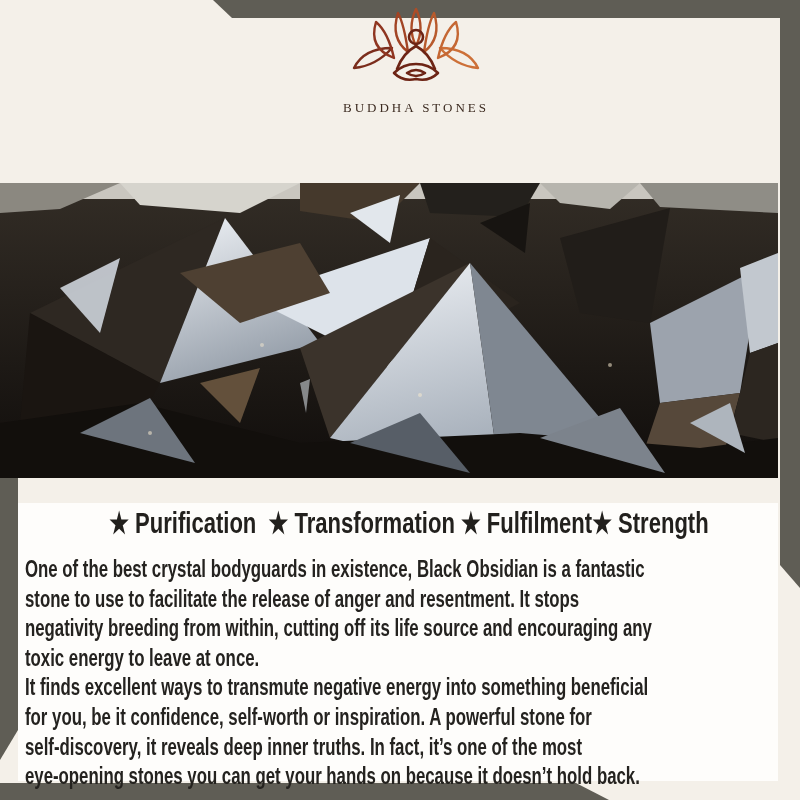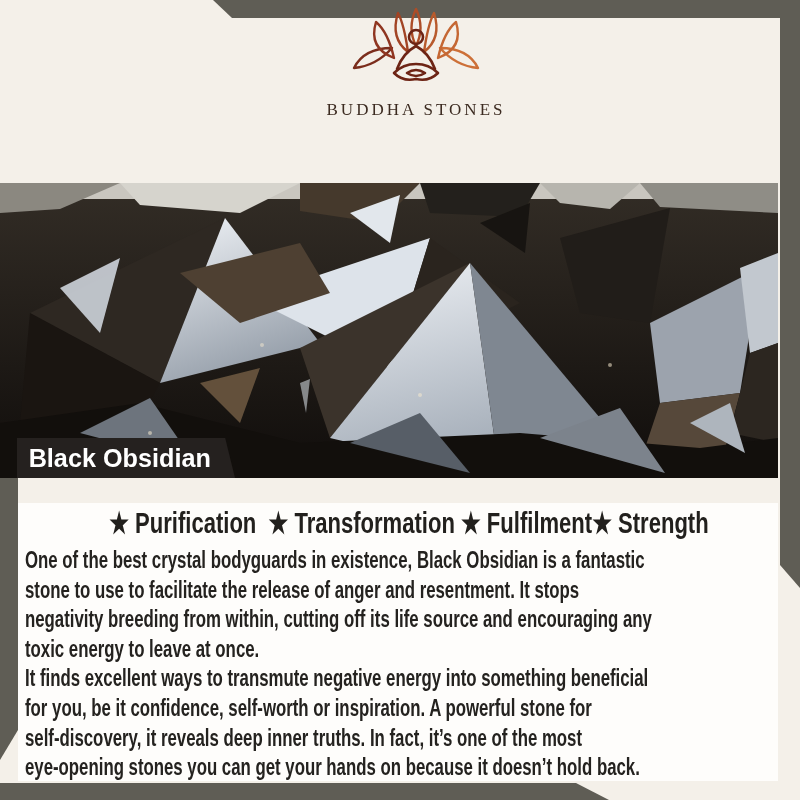--- a/index.html
+++ b/index.html
@@ -5,21 +5,21 @@
   html,body{margin:0;padding:0;}
   body{font-family:"Liberation Sans", sans-serif;}
   .stage{position:relative;width:800px;height:800px;background:#f4f0e9;overflow:hidden;}
 
   
   .deco{position:absolute;inset:0;z-index:1;}
 
   
   .logo-wrap{position:absolute;top:6px;left:0;width:100%;text-align:center;z-index:3;}
   .logo-inner{display:inline-block;transform:translateX(16px);}
-  .brand-name{margin-top:2px;font-family:"Liberation Serif", serif;font-size:17px;
+  .brand-name{margin-top:2px;font-family:"Liberation Serif", serif;font-size:13px;
     letter-spacing:3px;color:#3c2b21;font-weight:500;}
 
   
   .banner{position:absolute;left:158px;top:123px;width:487px;height:54px;background:#fdfcfa;
     z-index:3;display:flex;align-items:center;justify-content:center;}
   .banner-text{font-weight:bold;font-size:40px;color:#31302c;white-space:pre;
     transform:scaleX(0.8);transform-origin:50% 50%;letter-spacing:0px;}
 
   
   .photo{position:absolute;left:0;top:183px;width:778px;height:295px;z-index:2;overflow:hidden;}
@@ -28,21 +28,21 @@
   .stone-label{position:absolute;left:17px;top:438px;width:218px;height:40px;background:#25211f;
     z-index:4;display:flex;align-items:center;clip-path:polygon(0 0,95.5% 0,100% 100%,0 100%);}
   .stone-label span{color:#ffffff;font-weight:bold;font-size:26px;white-space:pre;
     padding-left:12px;transform:scaleX(0.97);transform-origin:0 50%;}
 
   
   .panel{position:absolute;left:18px;top:503px;width:760px;height:278px;background:#fefdfb;
     z-index:3;}
   .features-line{margin-top:3px;text-align:center;font-weight:bold;font-size:29px;color:#22201d;
     white-space:pre;transform:scaleX(0.76);transform-origin:50% 50%;}
-  .body-lines{margin-top:6px;padding-left:7px;}
+  .body-lines{margin-top:15px;padding-left:7px;}
   .body-lines div{font-weight:bold;font-size:23px;line-height:29.6px;color:#24221f;
     white-space:pre;transform:scaleX(0.73);transform-origin:0 50%;}
 </style>
 </head>
 <body>
 
 <div class="stage">
 
   <svg class="deco" width="800" height="800" viewBox="0 0 800 800">
     <polygon points="213,0 800,0 800,18 232,18" fill="#5f5d55"></polygon>
@@ -129,23 +129,20 @@
       <polygon points="690,240 730,220 745,270" fill="#aeb5bd"></polygon>
       <polygon points="200,200 260,185 240,240" fill="#63503b"></polygon>
       <polygon points="300,200 310,196 306,230" fill="#cfd5db" opacity="0.6"></polygon>
       <circle cx="150" cy="250" r="2" fill="#f5e9d0" opacity="0.55"></circle>
       <circle cx="420" cy="212" r="2" fill="#f5e9d0" opacity="0.55"></circle>
       <circle cx="610" cy="182" r="2" fill="#f5e9d0" opacity="0.55"></circle>
       <circle cx="262" cy="162" r="2" fill="#f5e9d0" opacity="0.5"></circle>
     </svg>
   </div>
 
-  <div class="stone-label">
-    <span>Black Obsidian</span>
-  </div>
 
   <div class="panel">
     <div class="features-line">★ Purification  ★ Transformation ★ Fulfilment★ Strength</div>
     <div class="body-lines">
       <div>One of the best crystal bodyguards in existence, Black Obsidian is a fantastic</div>
       <div>stone to use to facilitate the release of anger and resentment. It stops</div>
       <div>negativity breeding from within, cutting off its life source and encouraging any</div>
       <div>toxic energy to leave at once.</div>
       <div>It finds excellent ways to transmute negative energy into something beneficial</div>
       <div>for you, be it confidence, self-worth or inspiration. A powerful stone for</div>

